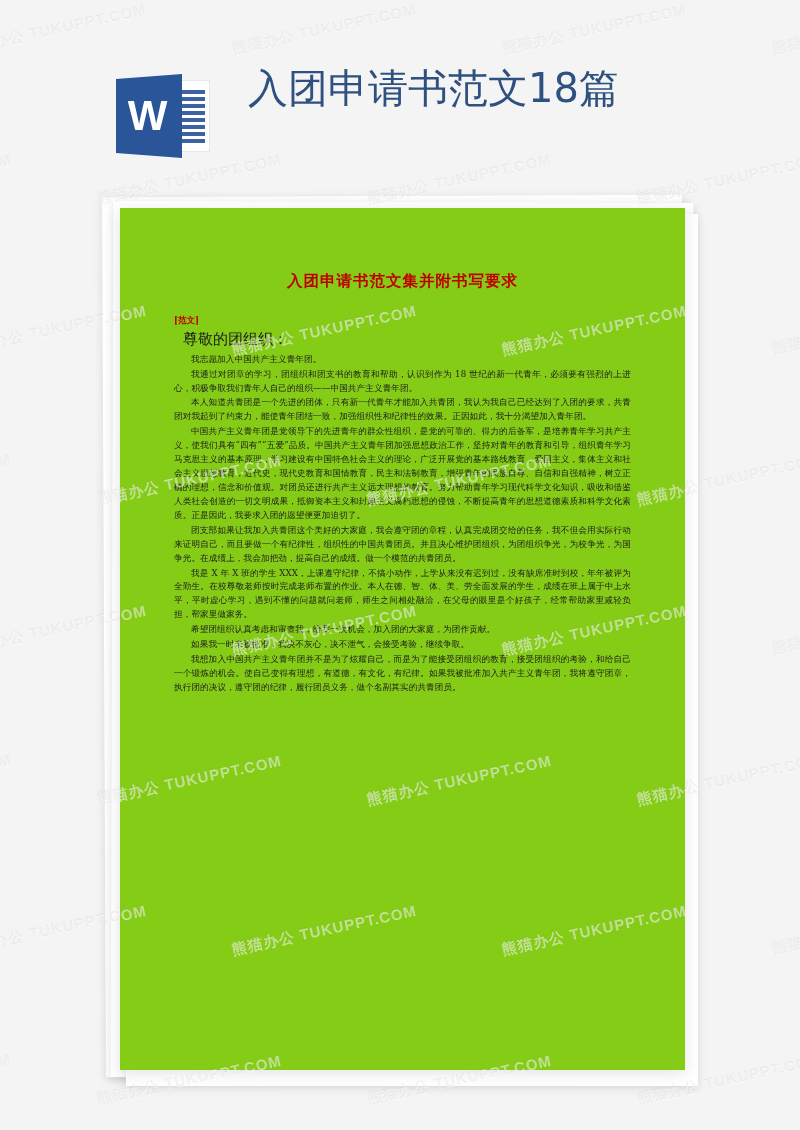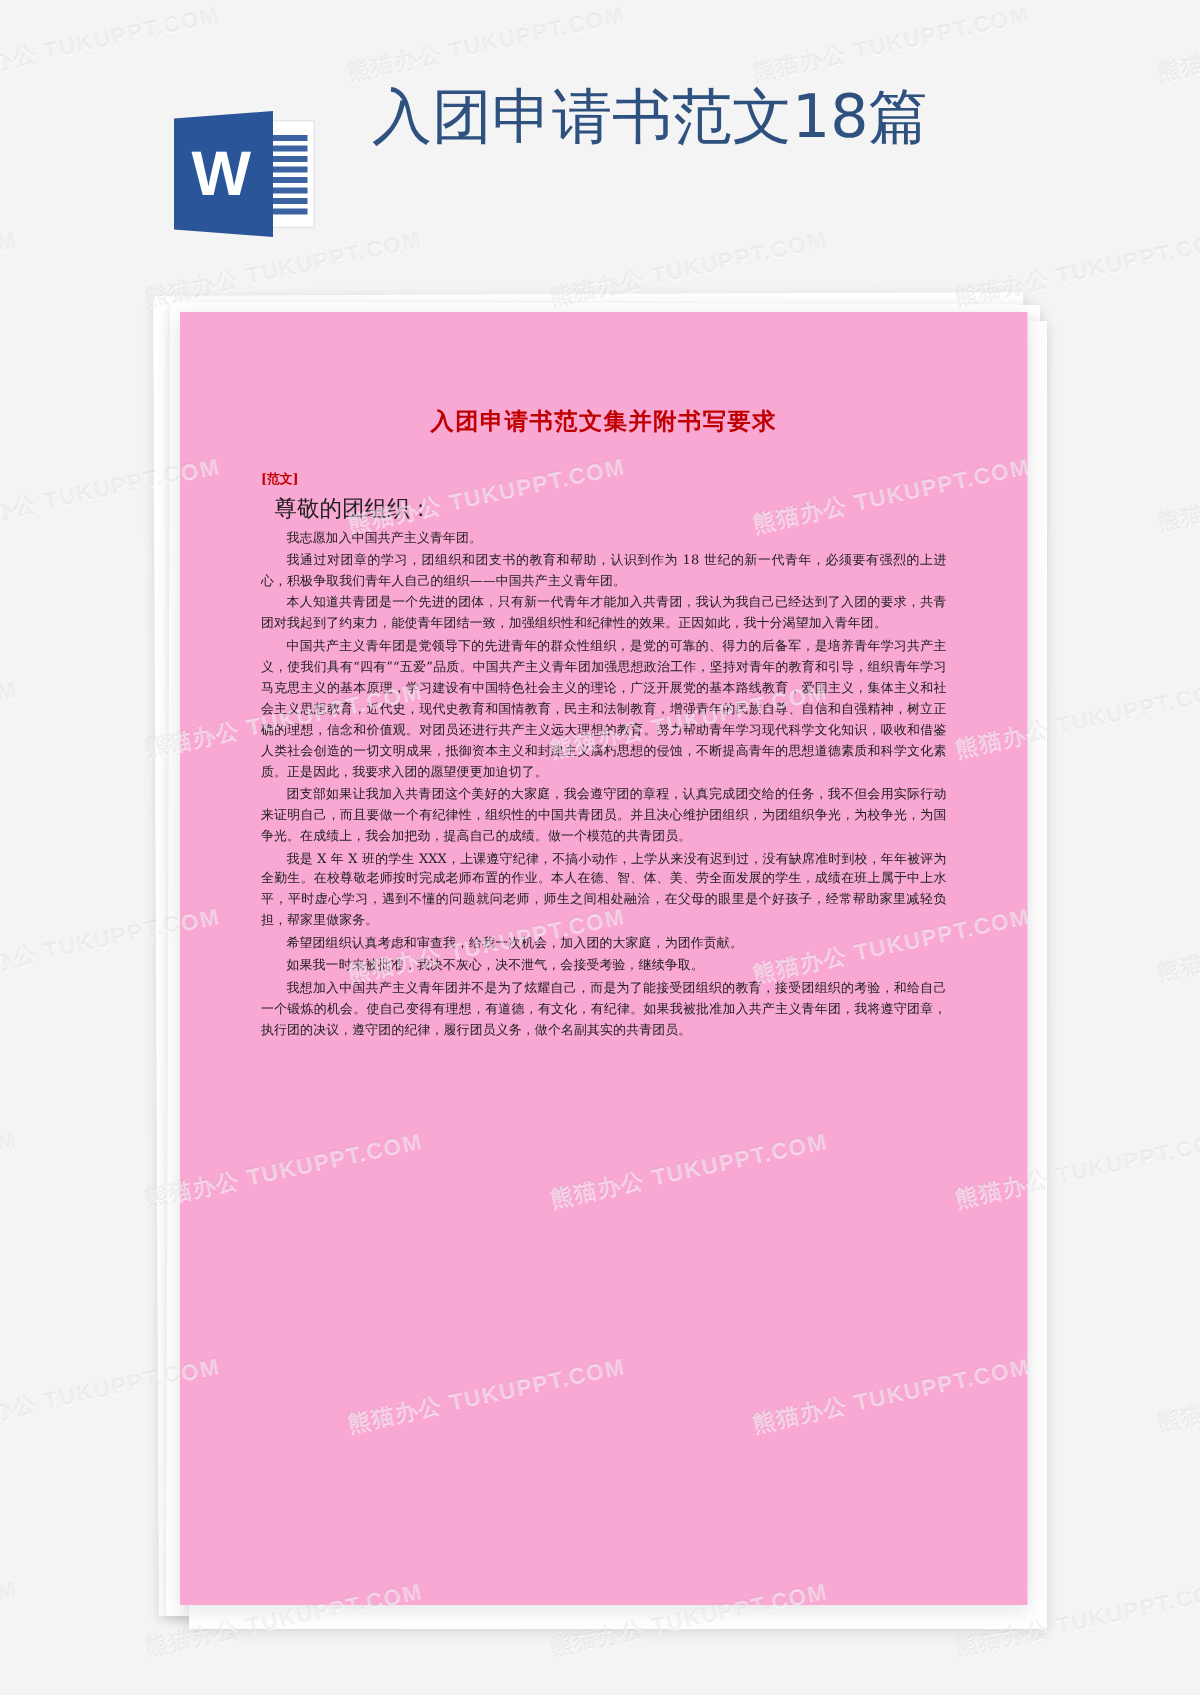--- a/index.html
+++ b/index.html
@@ -95,21 +95,21 @@
     font-family: "Liberation Sans", sans-serif;
     font-size: 42px;
     font-weight: bold;
     line-height: 1;
     letter-spacing: -1px;
   }
 
   .header-title {
     position: absolute;
     left: 248px;
-    top: 54px;
+    top: 64px;
     width: 440px;
     color: #2e5180;
     font-family: "DejaVu Sans", sans-serif;
     font-size: 40px;
     line-height: 48px;
     font-weight: normal;
     letter-spacing: 0px;
   }
   .header-title span { display: block; }
 
@@ -130,21 +130,21 @@
   .sheet-b3 { left: 104px; top: 196px; width: 580px; height: 880px; transform: rotate(-0.25deg); }
   .sheet-b2 { left: 112px; top: 202px; width: 580px; height: 876px; transform: rotate(0.18deg); }
   .sheet-b1 { left: 126px; top: 214px; width: 572px; height: 872px; }
 
   .page {
     position: absolute;
     left: 120px;
     top: 208px;
     width: 565px;
     height: 862px;
-    background: #f9a8d4;
+    background: #84cc16;
     box-shadow: 0 3px 14px rgba(110,110,120,0.20);
     z-index: 30;
     overflow: hidden;
   }
 
   .doc-body {
     position: absolute;
     left: 0;
     top: 0;
     width: 565px;

